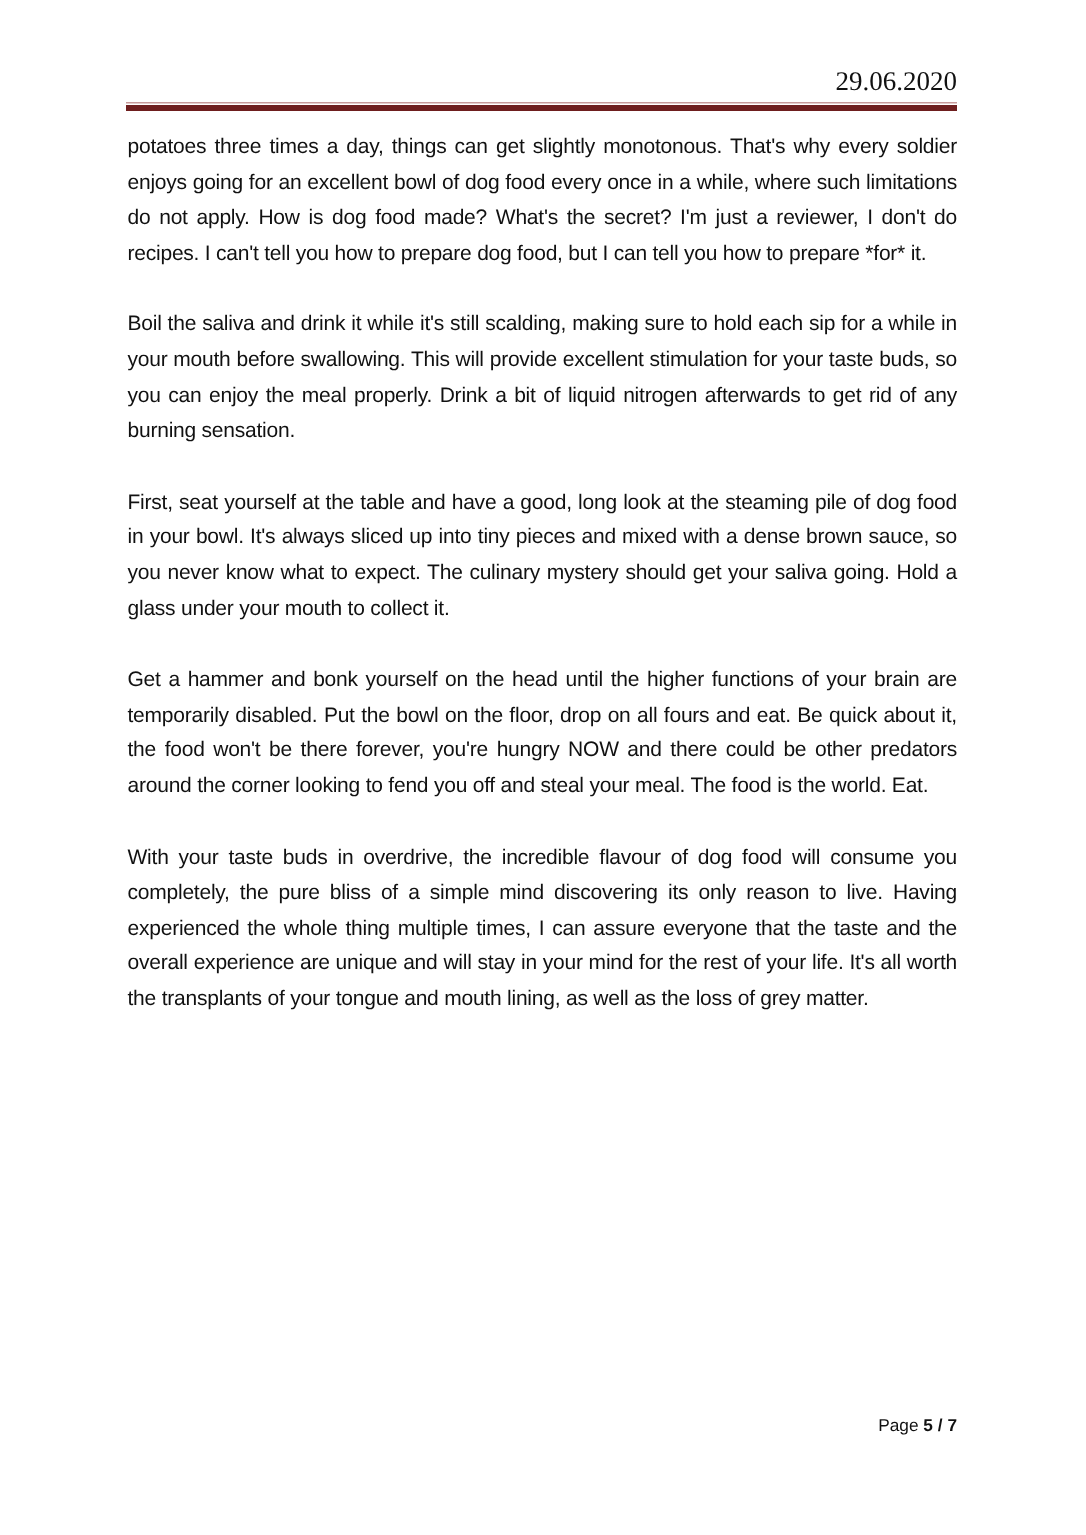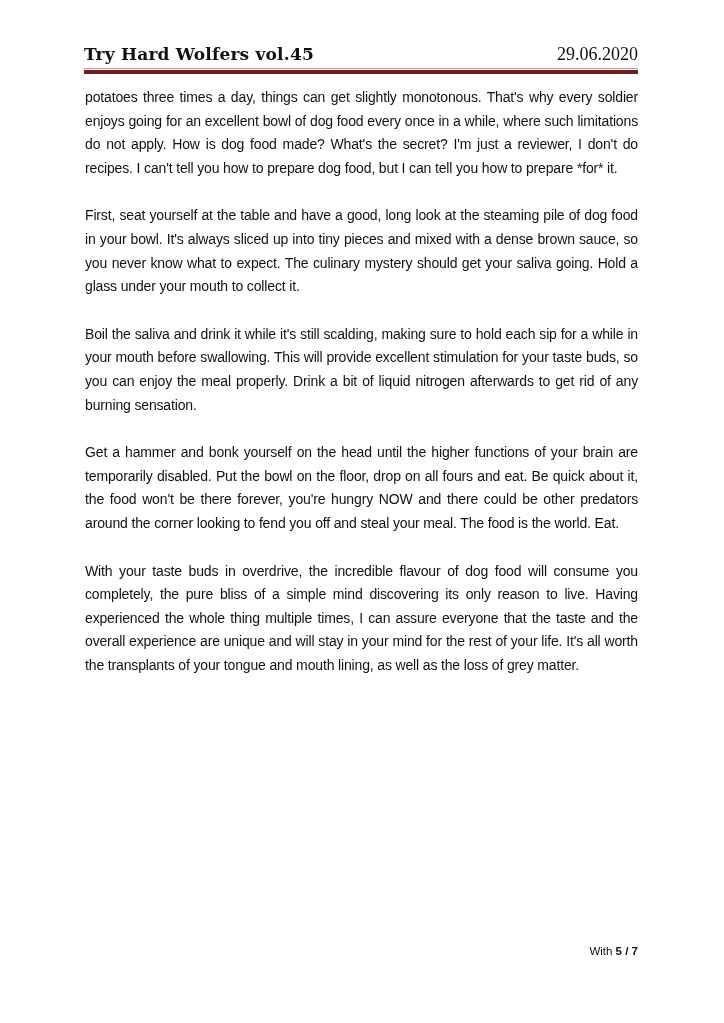--- a/index.html
+++ b/index.html
@@ -86,34 +86,33 @@
       white-space: nowrap;
     }
     .footer b {
       font-weight: bold;
     }
   </style>
 </head>
 <body>
 
 <div class="header">
-  <span class="header-title">Try Hard Wolfers vol.45</span>
   <span class="header-date">29.06.2020</span>
 </div>
 <div class="header-rule">
   <div class="thin"></div>
   <div class="thick"></div>
 </div>
 
 <div class="content">
   <p class="para">potatoes three times a day, things can get slightly monotonous. That's why every soldier enjoys going for an excellent bowl of dog food every once in a while, where such limitations do not apply. How is dog food made? What's the secret? I'm just a reviewer, I don't do recipes. I can't tell you how to prepare dog food, but I can tell you how to prepare *for* it.</p>
+  <p class="para">Boil the saliva and drink it while it's still scalding, making sure to hold each sip for a while in your mouth before swallowing. This will provide excellent stimulation for your taste buds, so you can enjoy the meal properly. Drink a bit of liquid nitrogen afterwards to get rid of any burning sensation.</p>
   <p class="para">First, seat yourself at the table and have a good, long look at the steaming pile of dog food in your bowl. It's always sliced up into tiny pieces and mixed with a dense brown sauce, so you never know what to expect. The culinary mystery should get your saliva going. Hold a glass under your mouth to collect it.</p>
-  <p class="para">Boil the saliva and drink it while it's still scalding, making sure to hold each sip for a while in your mouth before swallowing. This will provide excellent stimulation for your taste buds, so you can enjoy the meal properly. Drink a bit of liquid nitrogen afterwards to get rid of any burning sensation.</p>
   <p class="para">Get a hammer and bonk yourself on the head until the higher functions of your brain are temporarily disabled. Put the bowl on the floor, drop on all fours and eat. Be quick about it, the food won't be there forever, you're hungry NOW and there could be other predators around the corner looking to fend you off and steal your meal. The food is the world. Eat.</p>
   <p class="para">With your taste buds in overdrive, the incredible flavour of dog food will consume you completely, the pure bliss of a simple mind discovering its only reason to live. Having experienced the whole thing multiple times, I can assure everyone that the taste and the overall experience are unique and will stay in your mind for the rest of your life. It's all worth the transplants of your tongue and mouth lining, as well as the loss of grey matter.</p>
 </div>
 
 <div class="footer">
-  <span>With</span>
+  <span>Page</span>
   <b>5</b>
   <b>/</b>
   <b>7</b>
 </div>
 
 </body></html>

